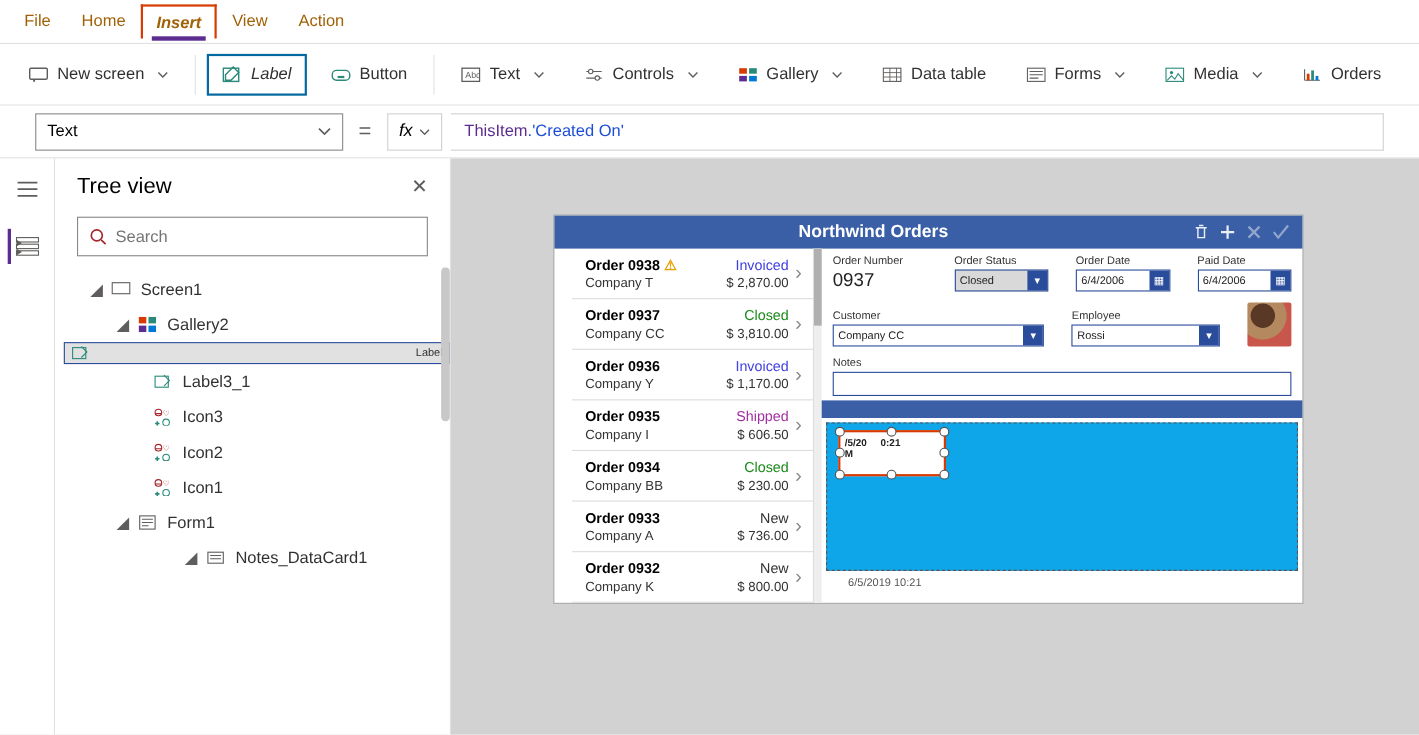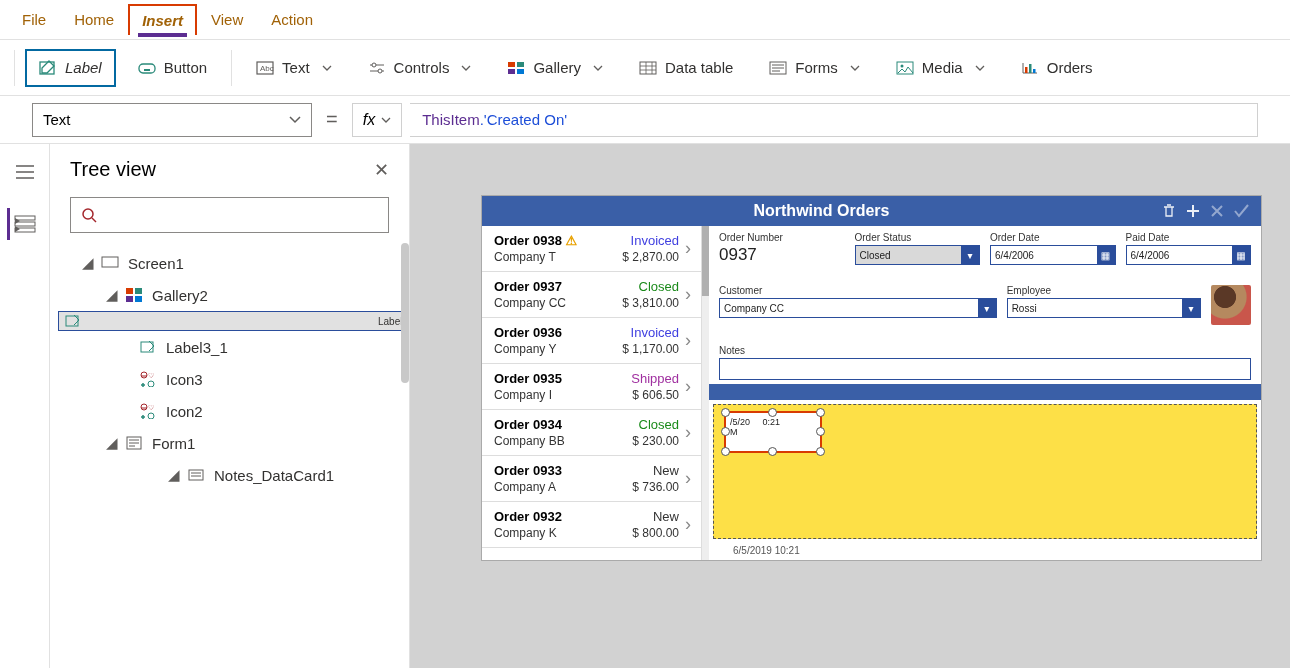--- a/index.html
+++ b/index.html
@@ -31,90 +31,104 @@
 
 .main { display:flex; height:calc(668px - 40px - 56px - 48px); }
 
 
 .rail { width:50px; border-right:1px solid #e1e1e1; display:flex; flex-direction:column; align-items:center; padding-top:12px; gap:20px;}
 .rail-btn { width:32px; height:32px; display:flex; align-items:center; justify-content:center; cursor:pointer;}
 .rail-btn.active { border-left:3px solid #5c2d91; margin-left:-3px; }
 
 
 .treepane { width:360px; border-right:1px solid #e1e1e1; display:flex; flex-direction:column; position:relative;}
-.treehdr { display:flex; align-items:flex-end; justify-content:space-between; padding:14px 20px 10px; }
+.treehdr { display:flex; align-items:flex-start; justify-content:space-between; padding:14px 20px 10px; }
 .treehdr h2 { font-size:20px; font-weight:400; }
 .close-x { font-size:18px; cursor:pointer; color:#605e5c; }
 .search { margin:6px 20px 10px; height:36px; border:1px solid #8a8886; display:flex; align-items:center; padding:0 10px; gap:8px; }
 .search input { border:none; outline:none; flex:1; font-size:15px; }
 .tree { flex:1; overflow:auto; padding:4px 0 4px 8px; font-size:15px; color:#323130; position:relative;}
 .tscroll { position:absolute; top:0; right:0; width:8px; height:140px; background:#c8c8c8; border-radius:4px;}
 .node { display:flex; align-items:center; gap:8px; padding:6px 8px; cursor:pointer; }
 .node .exp { width:10px; text-align:center; color:#605e5c; }
 .node.sel { background:#e1e1e1; }
 .indent-1 { padding-left:24px; }
 .indent-2 { padding-left:48px; }
 .indent-3 { padding-left:80px; }
 .indent-4 { padding-left:110px; }
 .nico { width:20px; height:20px; display:inline-flex; align-items:center; justify-content:center; }
 
 
 .canvas { flex:1; background:#d2d2d2; position:relative; overflow:hidden;}
-.app { position:absolute; left:72px; top:52px; width:779px; background:#fff; box-shadow:0 0 0 1px #aaa; }
+.app { position:absolute; left:94px; top:52px; width:680px; background:#fff; box-shadow:0 0 0 1px #aaa; }
 .app-header { height:30px; background:#3a5fa7; color:#fff; display:flex; align-items:center; }
 .app-title { flex:1; text-align:center; font-weight:600; font-size:16px; }
 .hdr-icons { display:flex; gap:8px; padding-right:10px; align-items:center;}
 .hdr-icons span { opacity:.9; font-size:18px; cursor:pointer; }
-.app-body { display:flex; }
+.app-body { display:flex;padding-left:16px; }
 .orders { width:220px; border-right:1px solid #ddd; }
 .order { padding:7px 10px 7px 12px; border-bottom:1px solid #ddd; display:flex; align-items:center; gap:6px;}
 .order-main { flex:1; }
 .order-top { display:flex; justify-content:space-between; align-items:center; font-size:13px;}
 .order-top .onum { font-weight:700; }
 .order-bot { display:flex; justify-content:space-between; font-size:12px; color:#333; margin-top:2px;}
 .st-inv { color:#4040e0; }
 .st-closed { color:#1a8a1a; }
 .st-ship { color:#a030a0; }
 .st-new { color:#333; }
 .chev { color:#888; font-size:18px; }
 .scrollbar { width:7px; background:#eee; position:relative;}
 .scrollbar .thumb { position:absolute; top:0; width:100%; height:70px; background:#b0b0b0;}
 .detail { flex:1; padding:6px 10px 4px; font-size:11px; color:#222; position:relative;}
-.drow { display:flex; gap:10px; margin-bottom:20px; }
+.drow { display:flex; gap:25px; margin-bottom:10px; align-items:flex-end;}
 .dcol { flex:1; display:flex; flex-direction:column; gap:2px;}
 .dlabel { font-size:10px; color:#333; }
 .dval { height:20px; display:flex; align-items:center; }
 .sel { border:1px solid #2a4d9b; background:#fff; height:20px; display:flex; align-items:center; justify-content:space-between; padding:0 0 0 4px; font-size:10px;}
 .sel.gray { background:#d9d9d9;}
 .sel .arrow { width:18px; height:100%; background:#2a4d9b; color:#fff; display:flex; align-items:center; justify-content:center; font-size:10px;}
 .dateinp { border:1px solid #2a4d9b; height:20px; display:flex; align-items:center; padding:0 0 0 4px; font-size:10px; }
 .dateinp .cal { width:18px; height:18px; background:#2a4d9b; margin-left:auto; color:#fff; display:flex; align-items:center; justify-content:center; font-size:10px;}
 .avatar { width:40px; height:40px; border-radius:2px; background:radial-gradient(circle at 35% 30%, #5a3826 0 28%, #b5895f 30% 55%, #c9564b 58% 100%); }
 .notesbox { border:1px solid #2a4d9b; height:22px; }
 .bluebar { height:16px; background:#3a5fa7; margin:4px -10px 4px;}
-.notes-area { border:1px dashed #555; height:135px; margin:0 -6px 0px; position:relative; background:#fde047;}
+.notes-area { border:1px dashed #555; height:135px; margin:0 -6px 0px; position:relative; background:#0ea5e9;font-weight:bold;}
 .sel-rect { position:absolute; left:10px; top:6px; width:98px; height:42px; border:2px solid #d83b01; background:#fff; font-size:9px; padding:4px; line-height:10px;}
 .handle { position:absolute; width:9px; height:9px; border:1px solid #555; background:#fff; border-radius:50%;}
 .resultrow { font-size:10px; color:#555; margin:6px 0 0 14px;}
 
 
 svg { display:block; }
 </style>
 </head>
 <body>
 
 <div class="menubar">
   <div class="menu-item">File</div>
   <div class="menu-item">Home</div>
   <div class="menu-item active">Insert</div>
   <div class="menu-item">View</div>
   <div class="menu-item">Action</div>
 </div>
 
 <div class="ribbon">
+  <div class="ribbon-btn">
+    <span class="ico">
+      <svg width="18" height="14" viewBox="0 0 18 14">
+          <rect x="1" y="1" width="16" height="10" rx="1" fill="none" stroke="#605e5c" stroke-width="1.3"></rect>
+          <circle cx="5" cy="12.5" r="1" fill="#605e5c"></circle>
+        </svg>
+    </span>
+    <span>New screen</span>
+    <span class="dd">
+      <svg width="10" height="6">
+          <path d="M1 1l4 4 4-4" stroke="#605e5c" fill="none" stroke-width="1.3"></path>
+        </svg>
+    </span>
+  </div>
   <div class="ribbon-sep"></div>
   <div class="ribbon-btn highlight">
     <span class="ico">
       <svg width="18" height="18">
           <rect x="1" y="3" width="14" height="12" fill="none" stroke="#2a8a7a" stroke-width="1.3"></rect>
           <path d="M10 2l5 5-7 7H3v-5z" fill="none" stroke="#2a8a7a" stroke-width="1.3"></path>
         </svg>
     </span>
     <span>Label</span>
   </div>
@@ -269,20 +283,21 @@
       <h2>Tree view</h2>
       <span class="close-x">✕</span>
     </div>
     <div class="search">
       <span>
           <svg width="16" height="16">
             <circle cx="7" cy="7" r="5" fill="none" stroke="#a4262c" stroke-width="1.5"></circle>
             <path d="M11 11l4 4" stroke="#a4262c" stroke-width="1.5"></path>
           </svg>
         </span>
+      <input placeholder="Search" style="">
     </div>
     <div class="tree">
       <div class="tscroll"></div>
       <div class="node indent-1">
         <span class="exp">◢</span>
         <span class="nico">
             <svg width="18" height="14">
               <rect x="1" y="1" width="16" height="10" fill="none" stroke="#605e5c"></rect>
             </svg>
           </span>
@@ -334,20 +349,32 @@
         <span class="nico">
             <svg width="18" height="16">
               <circle cx="5" cy="4" r="3" fill="none" stroke="#a4262c"></circle>
               <path d="M2 5l6 0" stroke="#a4262c"></path>
               <text x="9" y="7" font-size="7" fill="#a4262c">♡</text>
               <path d="M2 14h4m-2-2v4" stroke="#2a8a7a" stroke-width="1.5"></path>
               <circle cx="12" cy="13" r="3" fill="none" stroke="#2a8a7a"></circle>
             </svg>
           </span>
         <span>Icon2</span>
+      </div>
+      <div class="node indent-3">
+        <span class="nico">
+            <svg width="18" height="16">
+              <circle cx="5" cy="4" r="3" fill="none" stroke="#a4262c"></circle>
+              <path d="M2 5l6 0" stroke="#a4262c"></path>
+              <text x="9" y="7" font-size="7" fill="#a4262c">♡</text>
+              <path d="M2 14h4m-2-2v4" stroke="#2a8a7a" stroke-width="1.5"></path>
+              <circle cx="12" cy="13" r="3" fill="none" stroke="#2a8a7a"></circle>
+            </svg>
+          </span>
+        <span>Icon1</span>
       </div>
       <div class="node indent-2">
         <span class="exp">◢</span>
         <span class="nico">
             <svg width="16" height="14">
               <rect x="1" y="1" width="14" height="12" fill="none" stroke="#605e5c"></rect>
               <path d="M3 4h10M3 7h10M3 10h6" stroke="#605e5c"></path>
             </svg>
           </span>
         <span>Form1</span>

